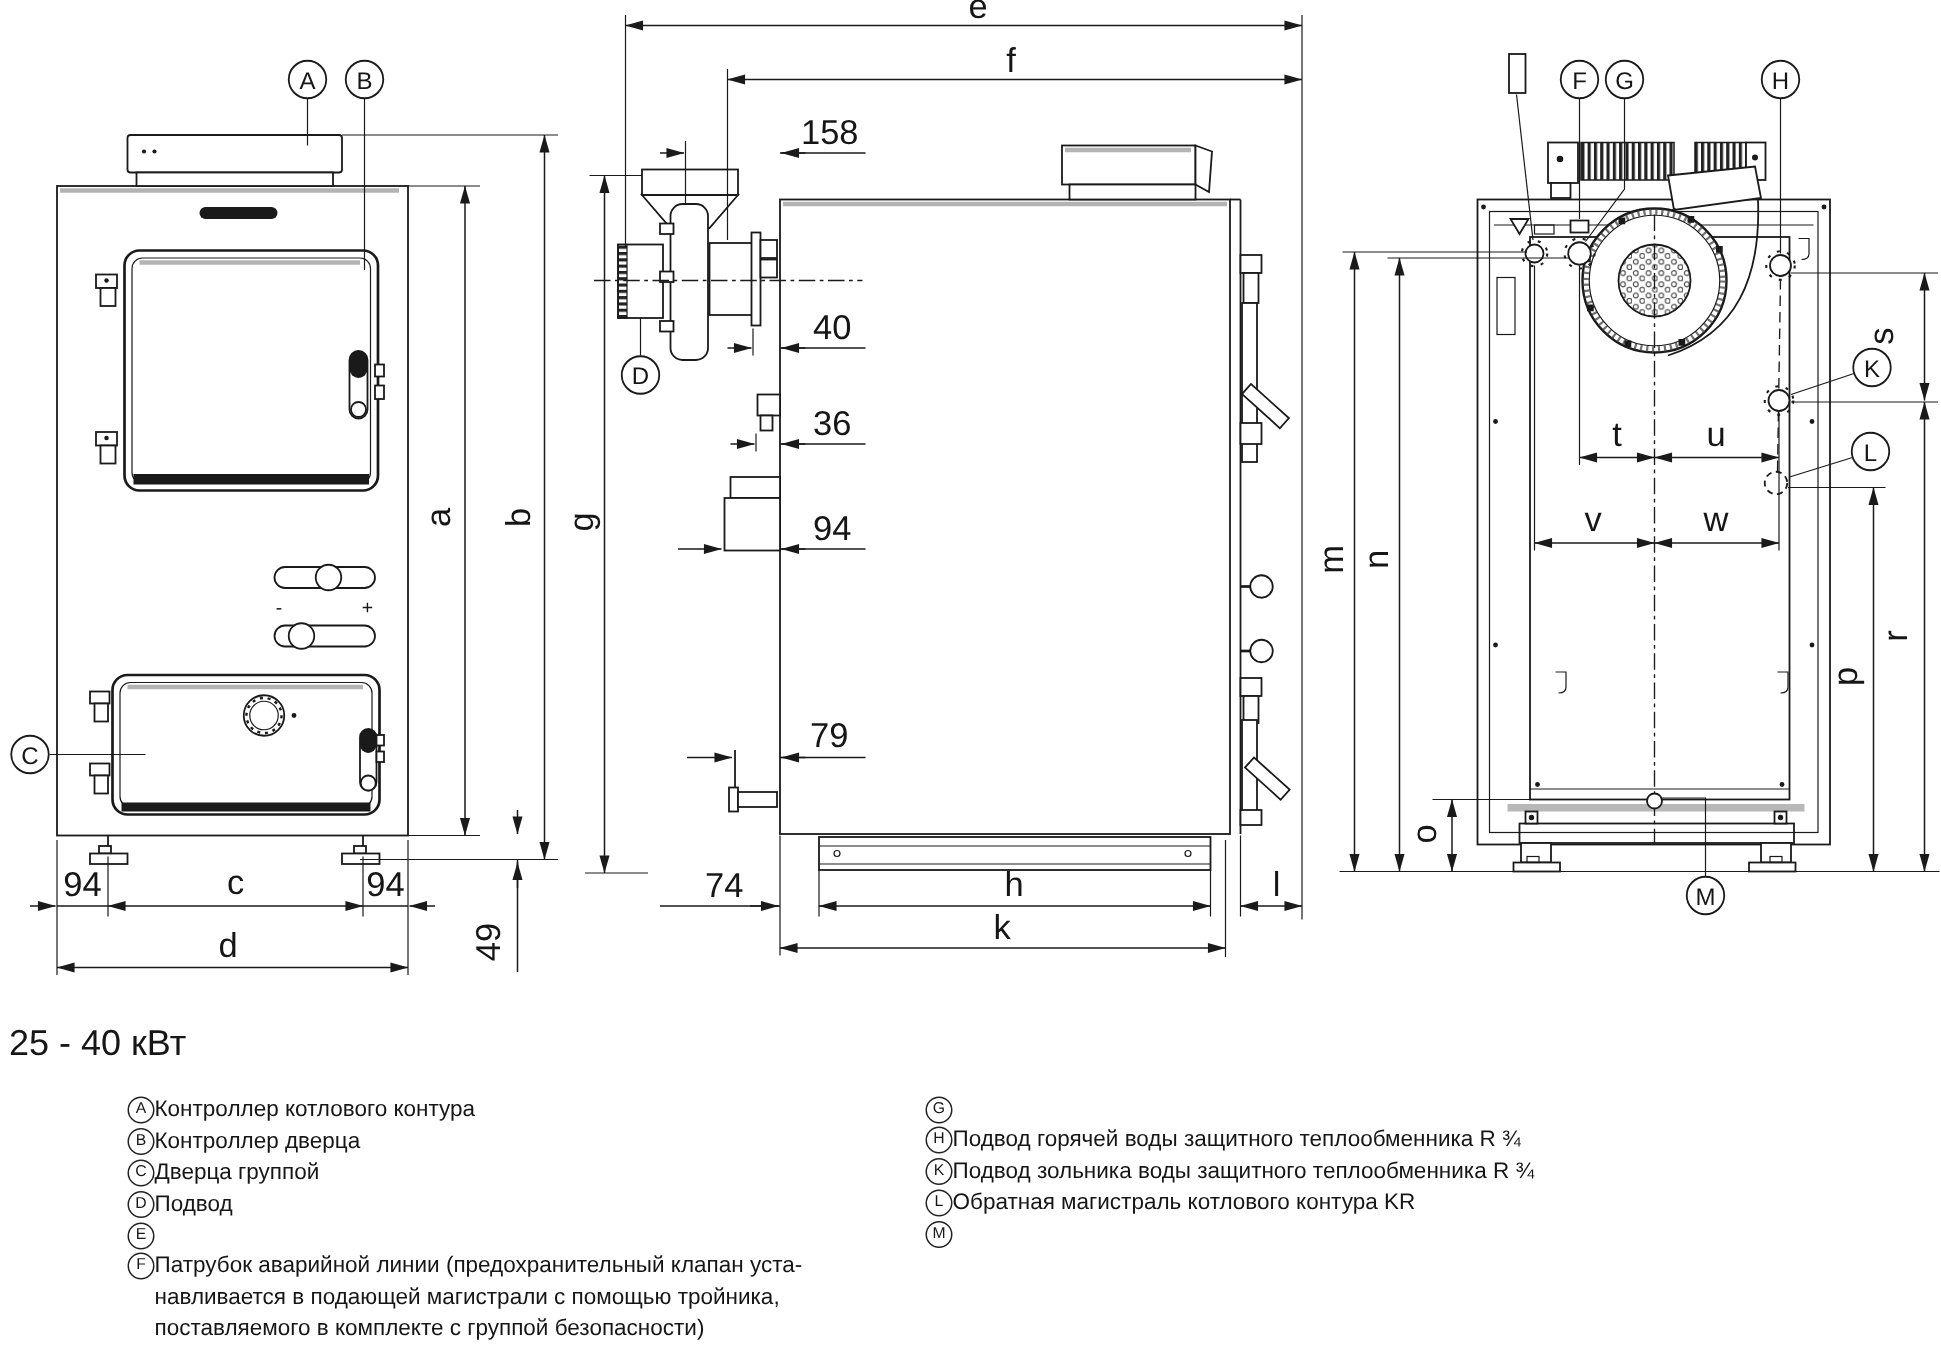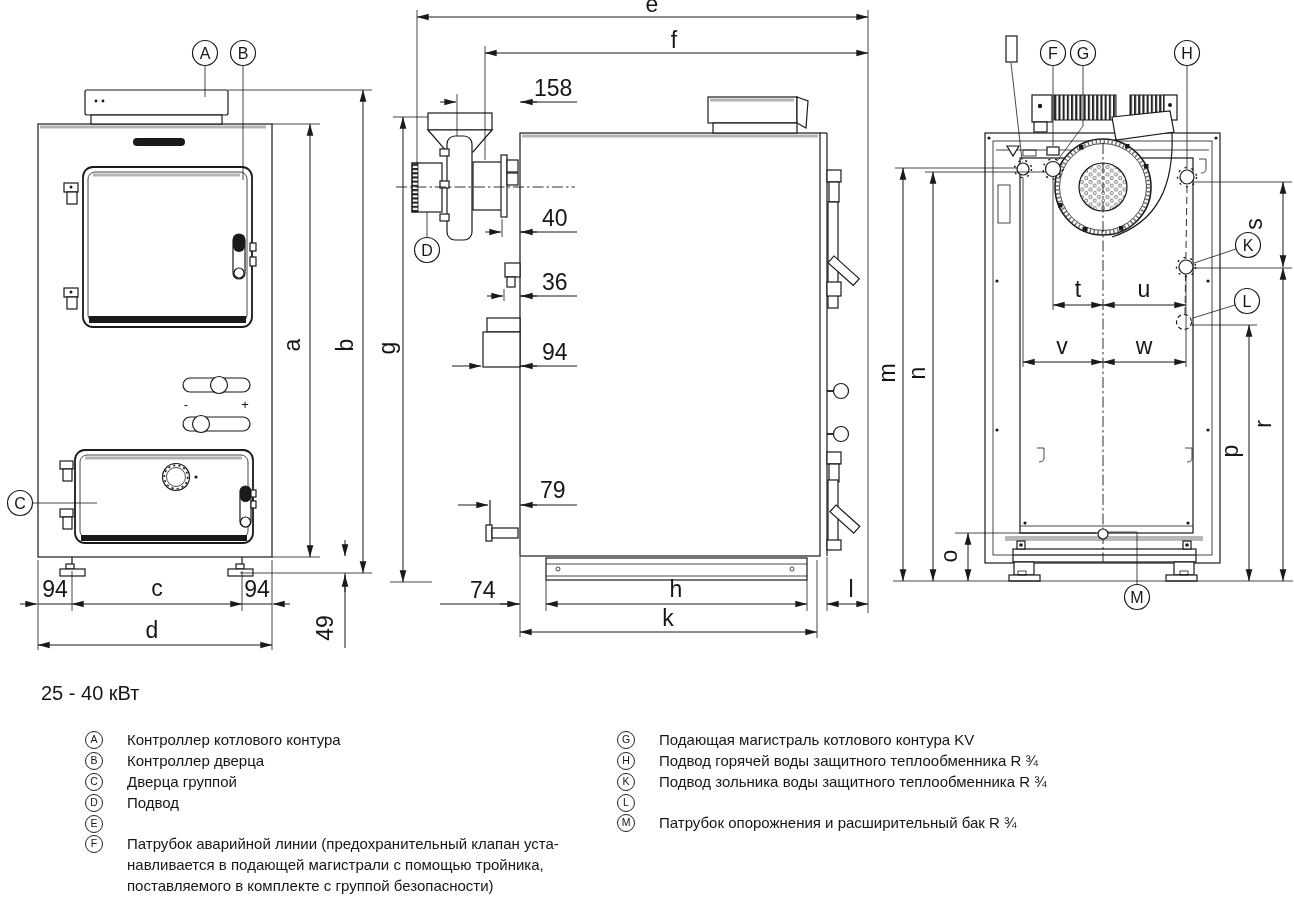--- a/index.html
+++ b/index.html
@@ -13,28 +13,28 @@
   .wfill { fill:#fff; stroke:#1a1a1a; stroke-width:1.2; }
   .wfill18 { fill:#fff; stroke:#1a1a1a; stroke-width:1.8; }
   .dk { fill:#1a1a1a; stroke:none; }
   .gray { stroke:#b3b3b3; stroke-width:3; fill:none; }
   .dash { stroke:#1a1a1a; stroke-width:0.9; fill:none; stroke-dasharray:11 3 2.5 3; }
   .dash2 { stroke:#1a1a1a; stroke-width:0.9; fill:none; stroke-dasharray:7 4; }
   .dtxt { font-size:23px; }
   .mid { text-anchor:middle; }
   .ltxt { font-size:16px; text-anchor:middle; }
   .sm { font-size:13px; text-anchor:middle; }
-  .title { position:absolute; left:6px; top:682px; font-size:20px;margin-left:35px; }
+  .title { position:absolute; left:6px; top:682px; font-size:24px; }
   .legend { position:absolute; font-size:15px; line-height:21px; }
   .legend-left { left:85px; top:729px; }
   .legend-right { left:617px; top:729px; }
   .lrow { display:flex; align-items:flex-start; }
   .lkey { flex:0 0 16px; width:16px; height:16px; margin-top:2px; border:1px solid #222;
           border-radius:50%; font-size:10.5px; line-height:15px; text-align:center; }
-  .ltext { margin-left:24px; white-space:pre-line; }
+  .ltext { margin-left:0; white-space:pre-line; }
 </style>
 </head>
 <body>
 
 <div class="stage">
 
 <svg width="1294" height="675" viewBox="0 0 1294 675">
   <defs>
     <marker id="arr" viewBox="0 0 12 8" refX="11.3" refY="4" markerWidth="13" markerHeight="9" orient="auto-start-reverse" markerUnits="userSpaceOnUse">
       <path d="M0.5,0.9 L11.5,4 L0.5,7.1 Z" fill="#1a1a1a"></path>
@@ -495,32 +495,31 @@
     <div class="lkey">F</div>
     <div class="ltext">Патрубок аварийной линии (предохранительный клапан уста-
 навливается в подающей магистрали с помощью тройника,
 поставляемого в комплекте с группой безопасности)</div>
   </div>
 </div>
 
 <div class="legend legend-right">
   <div class="lrow">
     <div class="lkey">G</div>
-    <div class="ltext">Подающая магистраль котлового контура KV</div>
   </div>
   <div class="lrow">
     <div class="lkey">H</div>
     <div class="ltext">Подвод горячей воды защитного теплообменника R ¾</div>
   </div>
   <div class="lrow">
     <div class="lkey">K</div>
     <div class="ltext">Подвод зольника воды защитного теплообменника R ¾</div>
   </div>
   <div class="lrow">
     <div class="lkey">L</div>
+    <div class="ltext">Обратная магистраль котлового контура KR</div>
   </div>
   <div class="lrow">
     <div class="lkey">M</div>
-    <div class="ltext">Патрубок опорожнения и расширительный бак R ¾</div>
   </div>
 </div>
 
 </div>
 
 </body></html>

